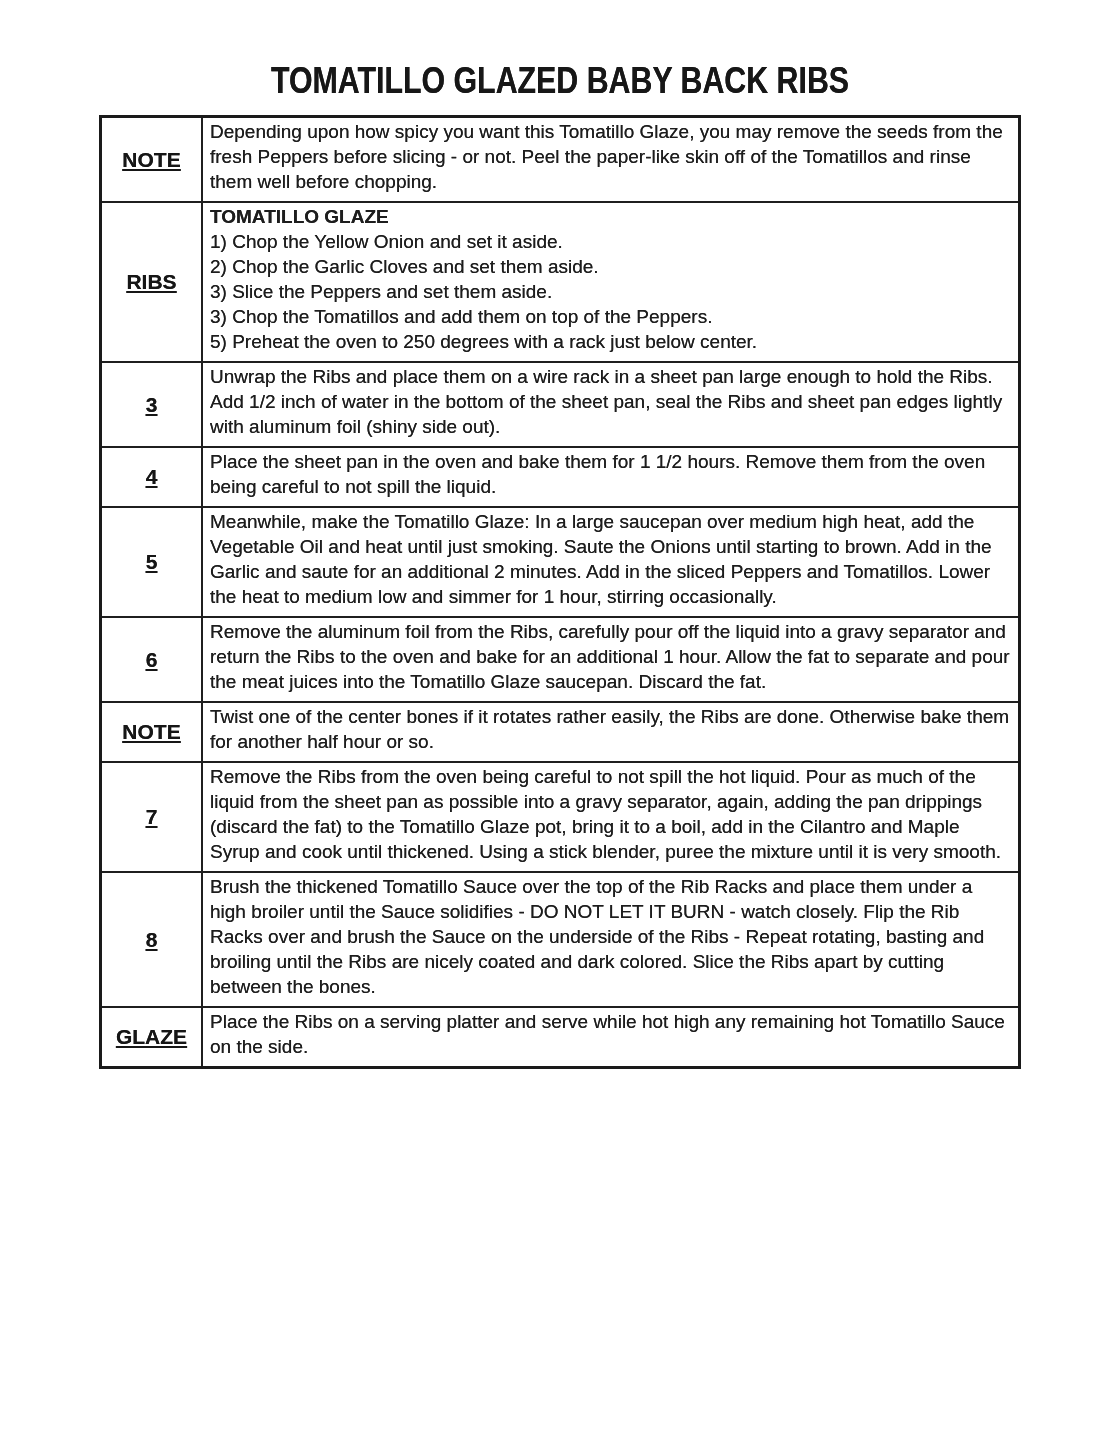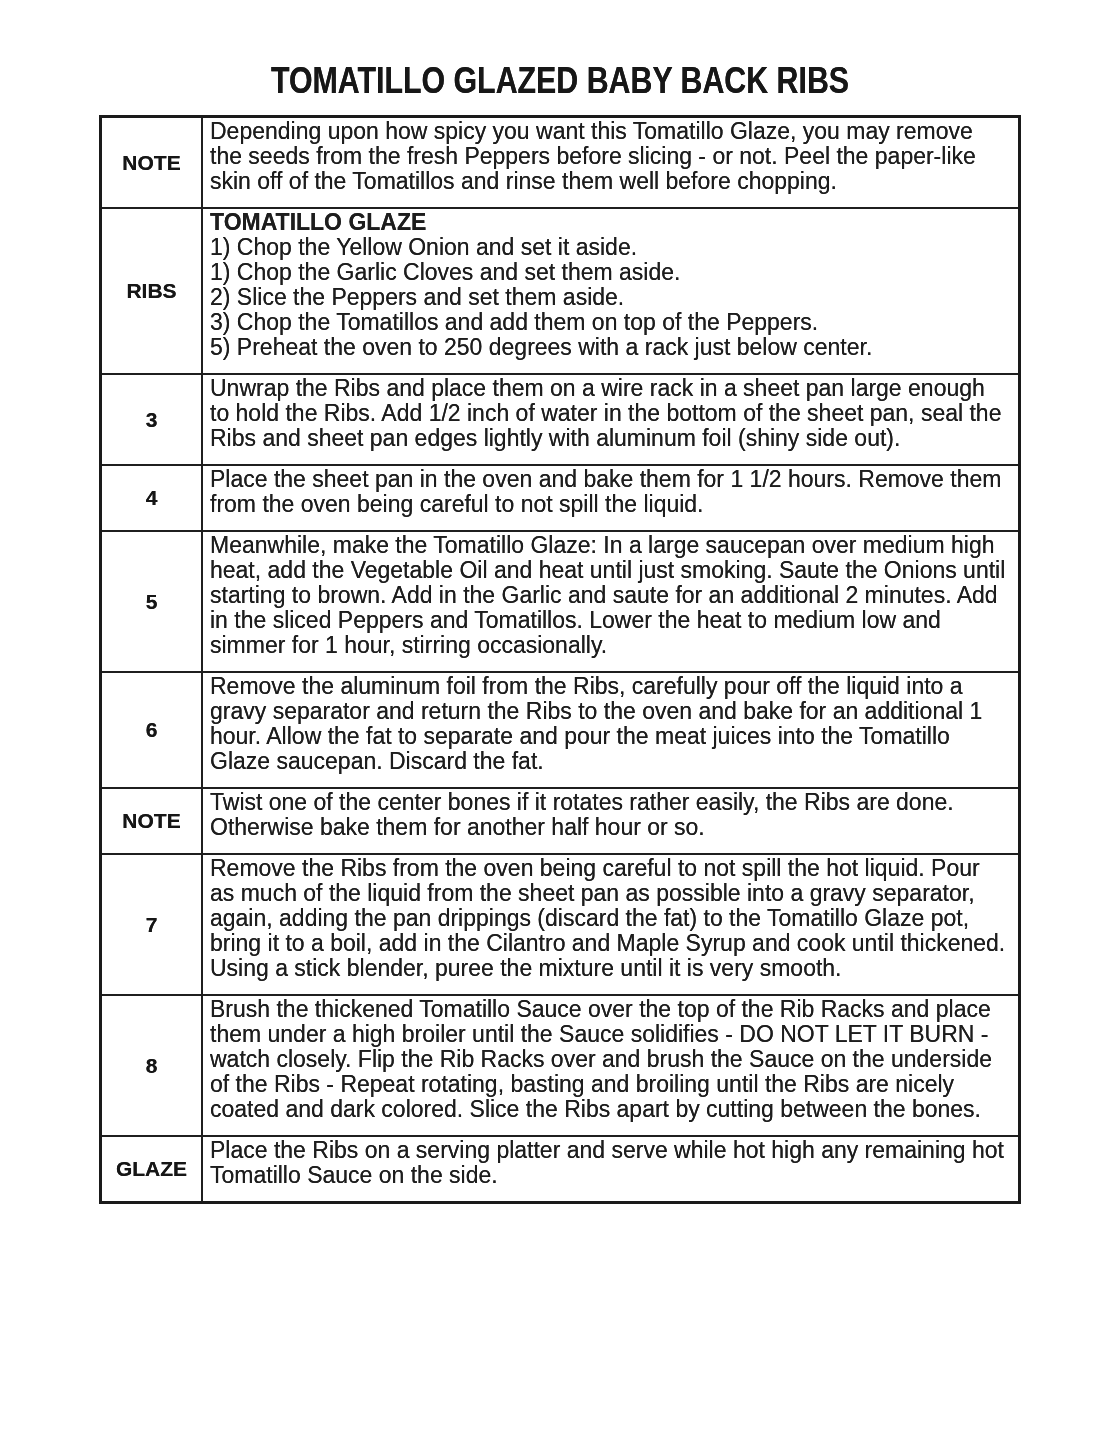--- a/index.html
+++ b/index.html
@@ -39,25 +39,26 @@
     border: 2px solid #1f1f1f;
   }
   td.label-cell {
     width: 97px;
     text-align: center;
     vertical-align: middle;
     font-size: 21px;
     font-weight: bold;
     color: #161616;
     text-shadow: 0 0 0.5px #2a2a2a;
+    text-decoration: underline;
   }
   td.content-cell {
     vertical-align: top;
-    padding: 1px 8px 13px 7px;
-    font-size: 23px;
+    padding: 1px 8px 7px 7px;
+    font-size: 19px;
     line-height: 25px;
     color: #1d1d1d;
     text-shadow: 0 0 0.4px #333333;
   }
   .cell-heading {
     font-weight: bold;
   }
   .cell-line, .cell-text {
     font-weight: normal;
   }
@@ -75,22 +76,22 @@
     <td class="content-cell">
             <div class="cell-text">Depending upon how spicy you want this Tomatillo Glaze, you may remove the seeds from the fresh Peppers before slicing - or not. Peel the paper-like skin off of the Tomatillos and rinse them well before chopping.</div>
           </td>
   </tr>
 
   <tr>
     <td class="label-cell">RIBS</td>
     <td class="content-cell">
             <div class="cell-heading">TOMATILLO GLAZE</div>
             <div class="cell-line">1) Chop the Yellow Onion and set it aside.</div>
-            <div class="cell-line">1) Chop the Garlic Cloves and set them aside.</div>
-            <div class="cell-line">2) Slice the Peppers and set them aside.</div>
+            <div class="cell-line">2) Chop the Garlic Cloves and set them aside.</div>
+            <div class="cell-line">3) Slice the Peppers and set them aside.</div>
             <div class="cell-line">3) Chop the Tomatillos and add them on top of the Peppers.</div>
             <div class="cell-line">5) Preheat the oven to 250 degrees with a rack just below center.</div>
           </td>
   </tr>
 
   <tr>
     <td class="label-cell">3</td>
     <td class="content-cell">
             <div class="cell-text">Unwrap the Ribs and place them on a wire rack in a sheet pan large enough to hold the Ribs. Add 1/2 inch of water in the bottom of the sheet pan, seal the Ribs and sheet pan edges lightly with aluminum foil (shiny side out).</div>
           </td>

